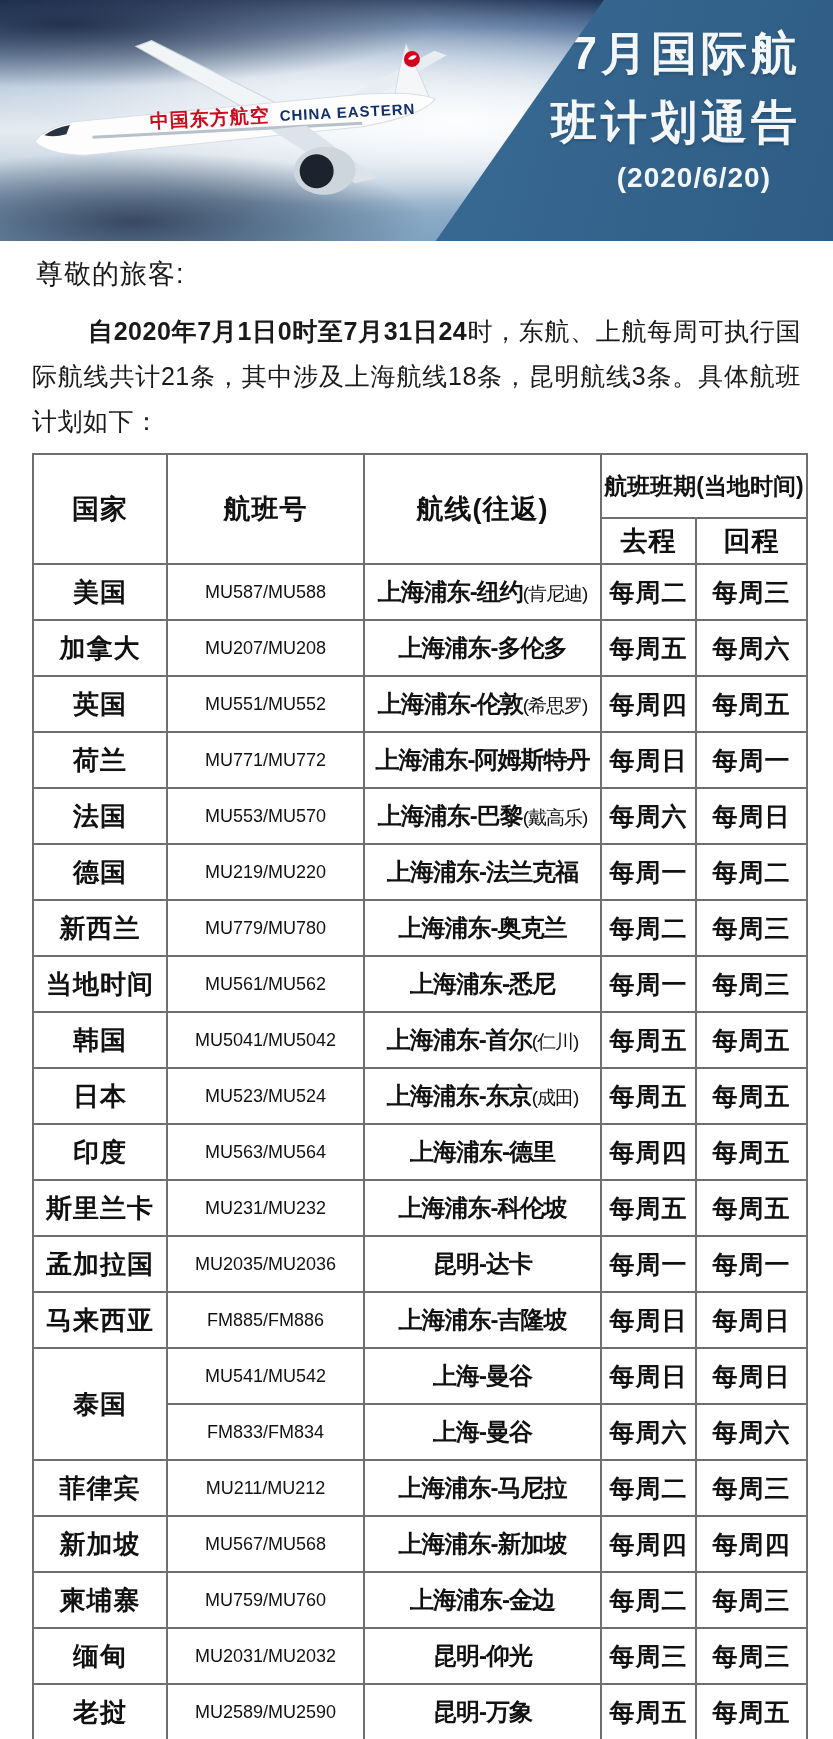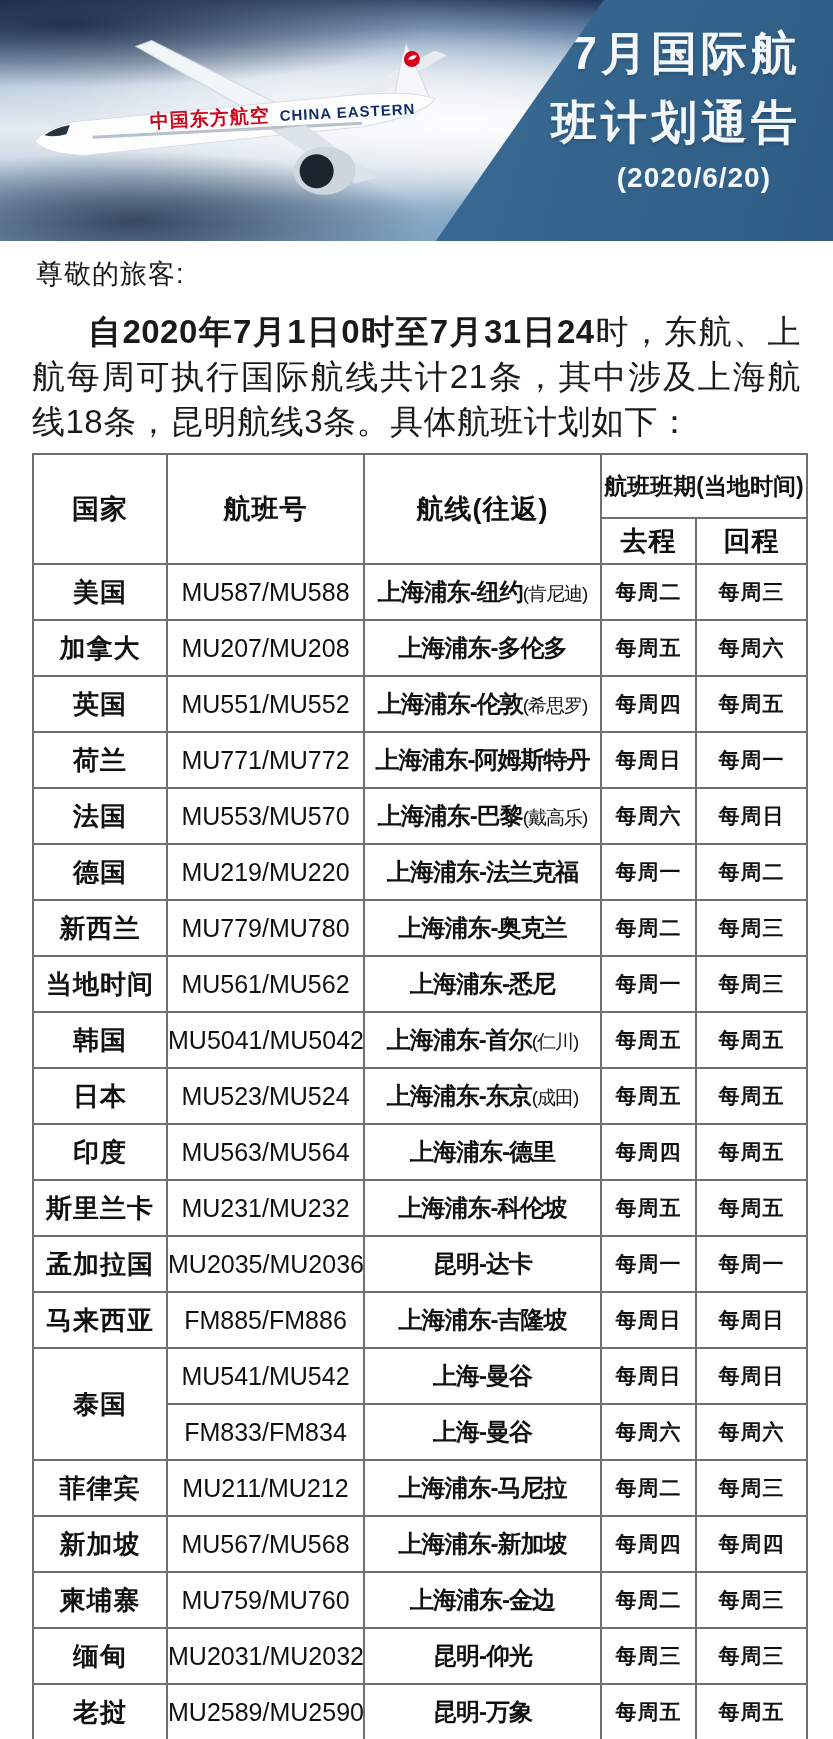--- a/index.html
+++ b/index.html
@@ -32,40 +32,40 @@
   .wedge .t1 { margin-top:30px; }
   .wedge .t2 { margin-top:23px; }
   .wedge .date {
     color:#f3f7fa; font-weight:700; font-size:28px; text-align:right;
     padding-right:62px; margin-top:17px; letter-spacing:1px;
   }
 
   
   .content { padding:0 32px; color:#1a1a1a; }
   .salutation { margin:15px 0 8px 4px; font-size:27px; font-weight:500; letter-spacing:1px; }
-  .intro { margin:17px 0 0 0; font-size:33px; line-height:45px; text-indent:56px;
+  .intro { margin:17px 0 0 0; font-size:25px; line-height:45px; text-indent:56px;
            letter-spacing:.5px; text-align:justify; }
   .intro b { font-weight:700; }
 
   
   table.flights { border-collapse:collapse; table-layout:fixed; width:774px; margin:9px 0 0 0; }
   table.flights th, table.flights td {
     border:2px solid #6f6f6f; text-align:center; vertical-align:middle;
     padding:0; overflow:hidden; white-space:nowrap; color:#111;
   }
   thead tr.h1 { height:64px;padding-left:48px; }
   thead tr.h2 { height:46px; }
   tbody tr { height:56px; }
   th.hc { font-size:27px; font-weight:700; letter-spacing:1px; }
   th.hs { font-size:23px; font-weight:700; letter-spacing:0; }
   td.c-country { font-size:26px; font-weight:700; letter-spacing:1px;border-radius:17px; }
-  td.c-flight  { font-size:25px; font-weight:400; letter-spacing:0; }
+  td.c-flight  { font-size:18px; font-weight:400; letter-spacing:0; }
   td.c-route   { font-size:24px; font-weight:700; letter-spacing:-1px; }
   td.c-route .note { font-size:19px; font-weight:400; letter-spacing:-1px; }
-  td.c-day     { font-size:21px; font-weight:700; letter-spacing:1px;font-family:Liberation Mono, monospace; }
+  td.c-day     { font-size:25px; font-weight:700; letter-spacing:1px;font-family:Liberation Mono, monospace; }
 </style>
 </head>
 <body>
 
 <div class="page">
 
   <header class="hero">
 
     <svg class="plane-svg" viewBox="0 0 478 184" aria-hidden="true">
       <g transform="rotate(-3 239 96)">

